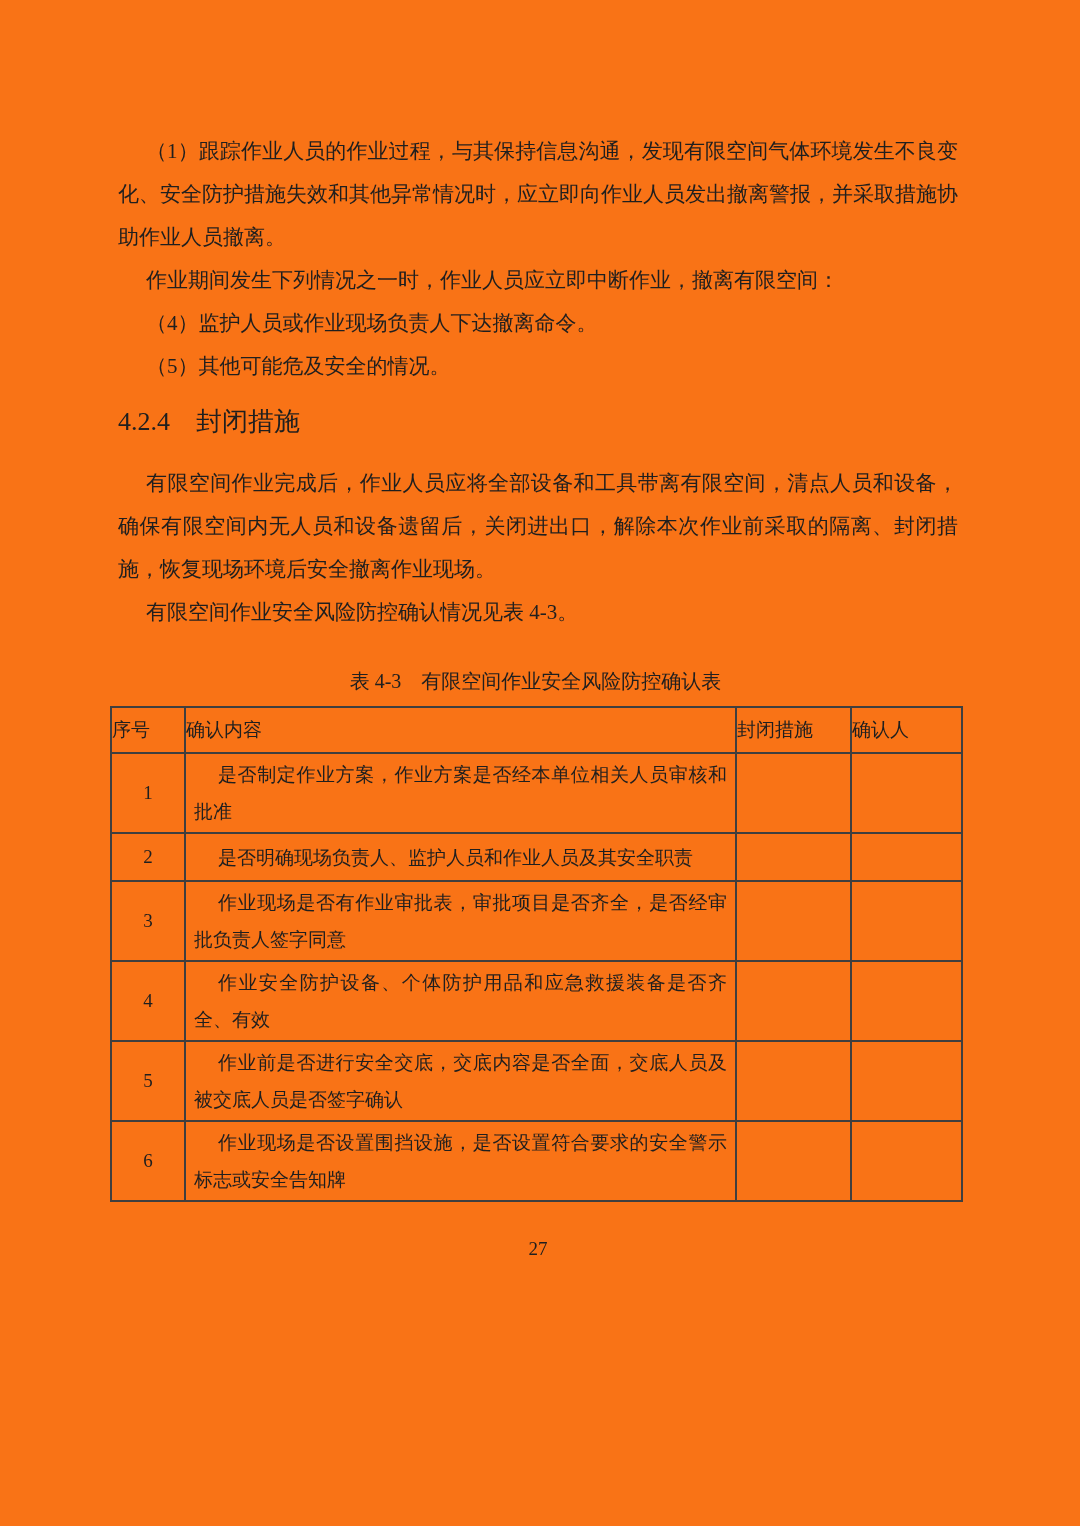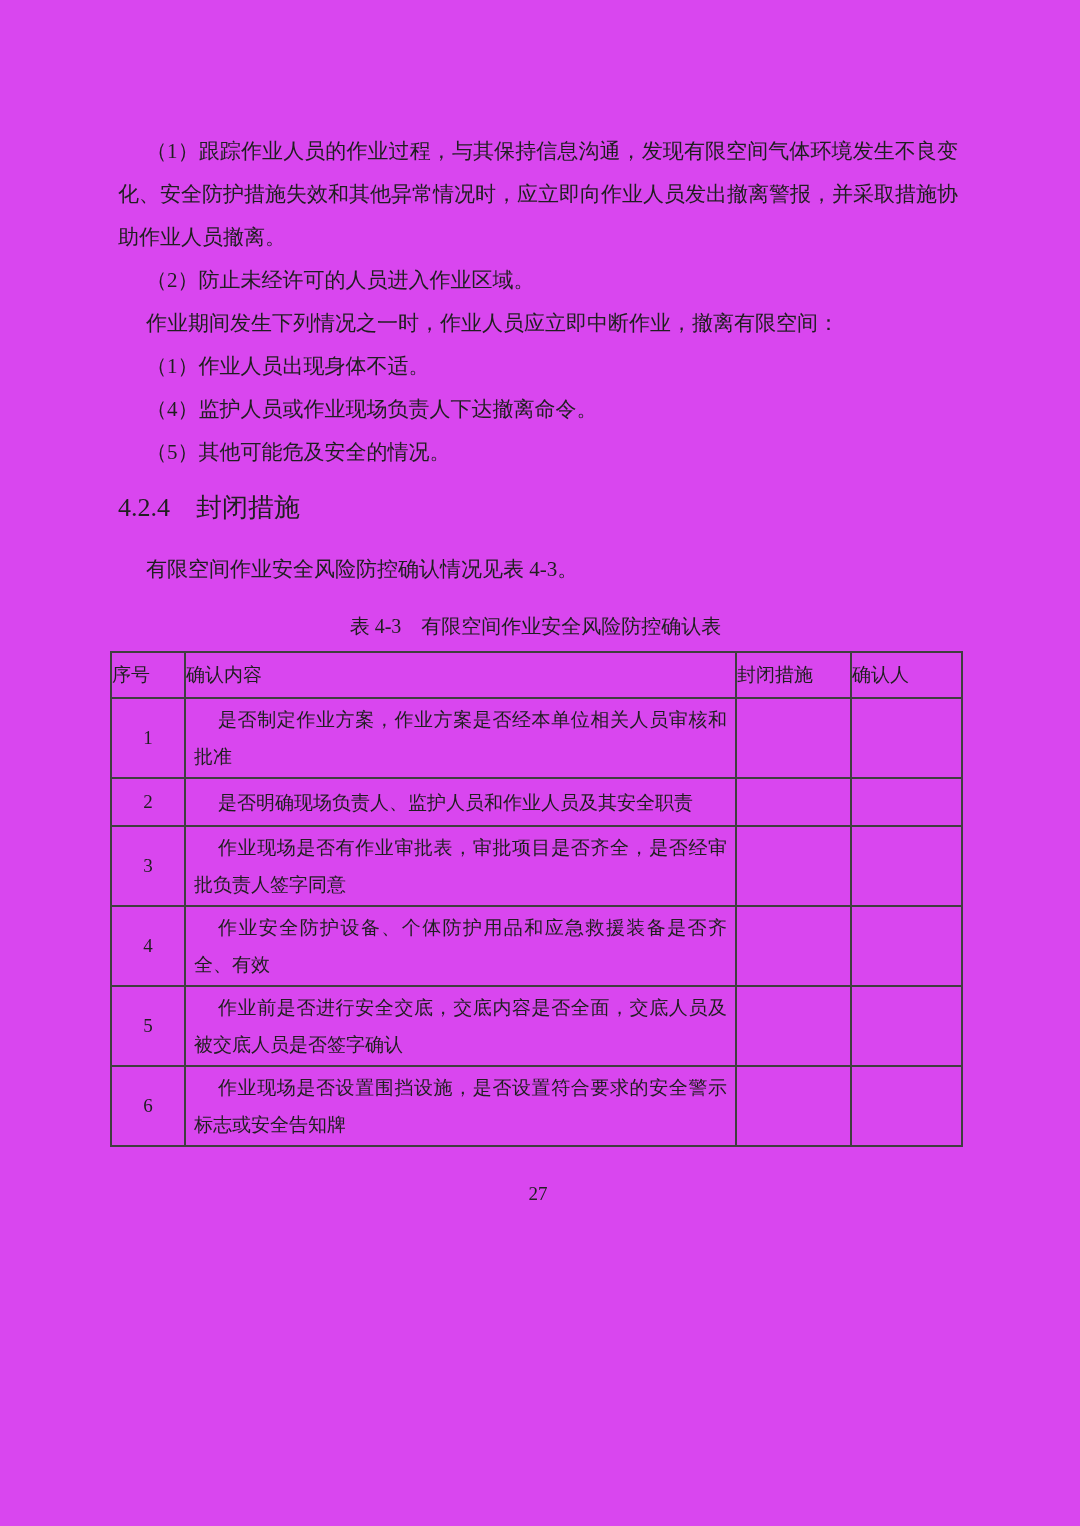--- a/index.html
+++ b/index.html
@@ -1,19 +1,19 @@
 <!DOCTYPE html>
 <html><head>
 <meta charset="utf-8">
 <style>
   html,body { margin:0; padding:0; background:#ffffff; }
   .page {
     position:relative;
     width:1080px; height:1526px;
-    background:#d946ef;
+    background:#f97316;
     font-family:"Liberation Serif","DejaVu Serif",serif;
     color:#1f1f1f;
     overflow:hidden;
   }
   .content {
     padding:130px 122px 0 118px;
   }
   .body {
     margin:0;
     font-size:21px;
@@ -25,21 +25,21 @@
   .bold { font-weight:bold; }
   .section-heading {
     margin:14px 0 20px 0;
     font-size:26px;
     font-weight:400;
     line-height:40px;
     color:#1f1f1f;
   }
   .table-caption {
     width:851px;
-    margin:20px 0 0 -8px;
+    margin:32px 0 0 -8px;
     text-align:center;
     font-size:20px;
     line-height:30px;
     color:#1f1f1f;
   }
   table.confirm-table {
     border-collapse:collapse;
     table-layout:fixed;
     width:851px;
     margin:10px 0 0 -8px;
@@ -69,30 +69,29 @@
     color:#1f1f1f;
   }
 </style>
 </head>
 <body>
 
 <div class="page">
   <div class="content">
 
     <p class="body indent">（1）跟踪作业人员的作业过程，与其保持信息沟通，发现有限空间气体环境发生不良变化、安全防护措施失效和其他异常情况时，应立即向作业人员发出撤离警报，并采取措施协助作业人员撤离。</p>
-    <p class="body indent">（2）防止未经许可的人员进入作业区域。</p>
 
     <p class="body indent">作业期间发生下列情况之一时，作业人员应立即中断作业，撤离有限空间：</p>
 
-    <p class="body indent">（1）作业人员出现身体不适。</p>
     <p class="body indent">（4）监护人员或作业现场负责人下达撤离命令。</p>
     <p class="body indent">（5）其他可能危及安全的情况。</p>
 
     <h2 class="section-heading">4.2.4　封闭措施</h2>
 
+    <p class="body indent">有限空间作业完成后，作业人员应将全部设备和工具带离有限空间，清点人员和设备，确保有限空间内无人员和设备遗留后，关闭进出口，解除本次作业前采取的隔离、封闭措施，恢复现场环境后安全撤离作业现场。</p>
     <p class="body indent">有限空间作业安全风险防控确认情况见表 4-3。</p>
 
     <div class="table-caption">表 4-3　有限空间作业安全风险防控确认表</div>
 
     <table class="confirm-table">
       <colgroup>
         <col style="width:74px">
         <col style="width:551px">
         <col style="width:115px">
         <col style="width:111px">

